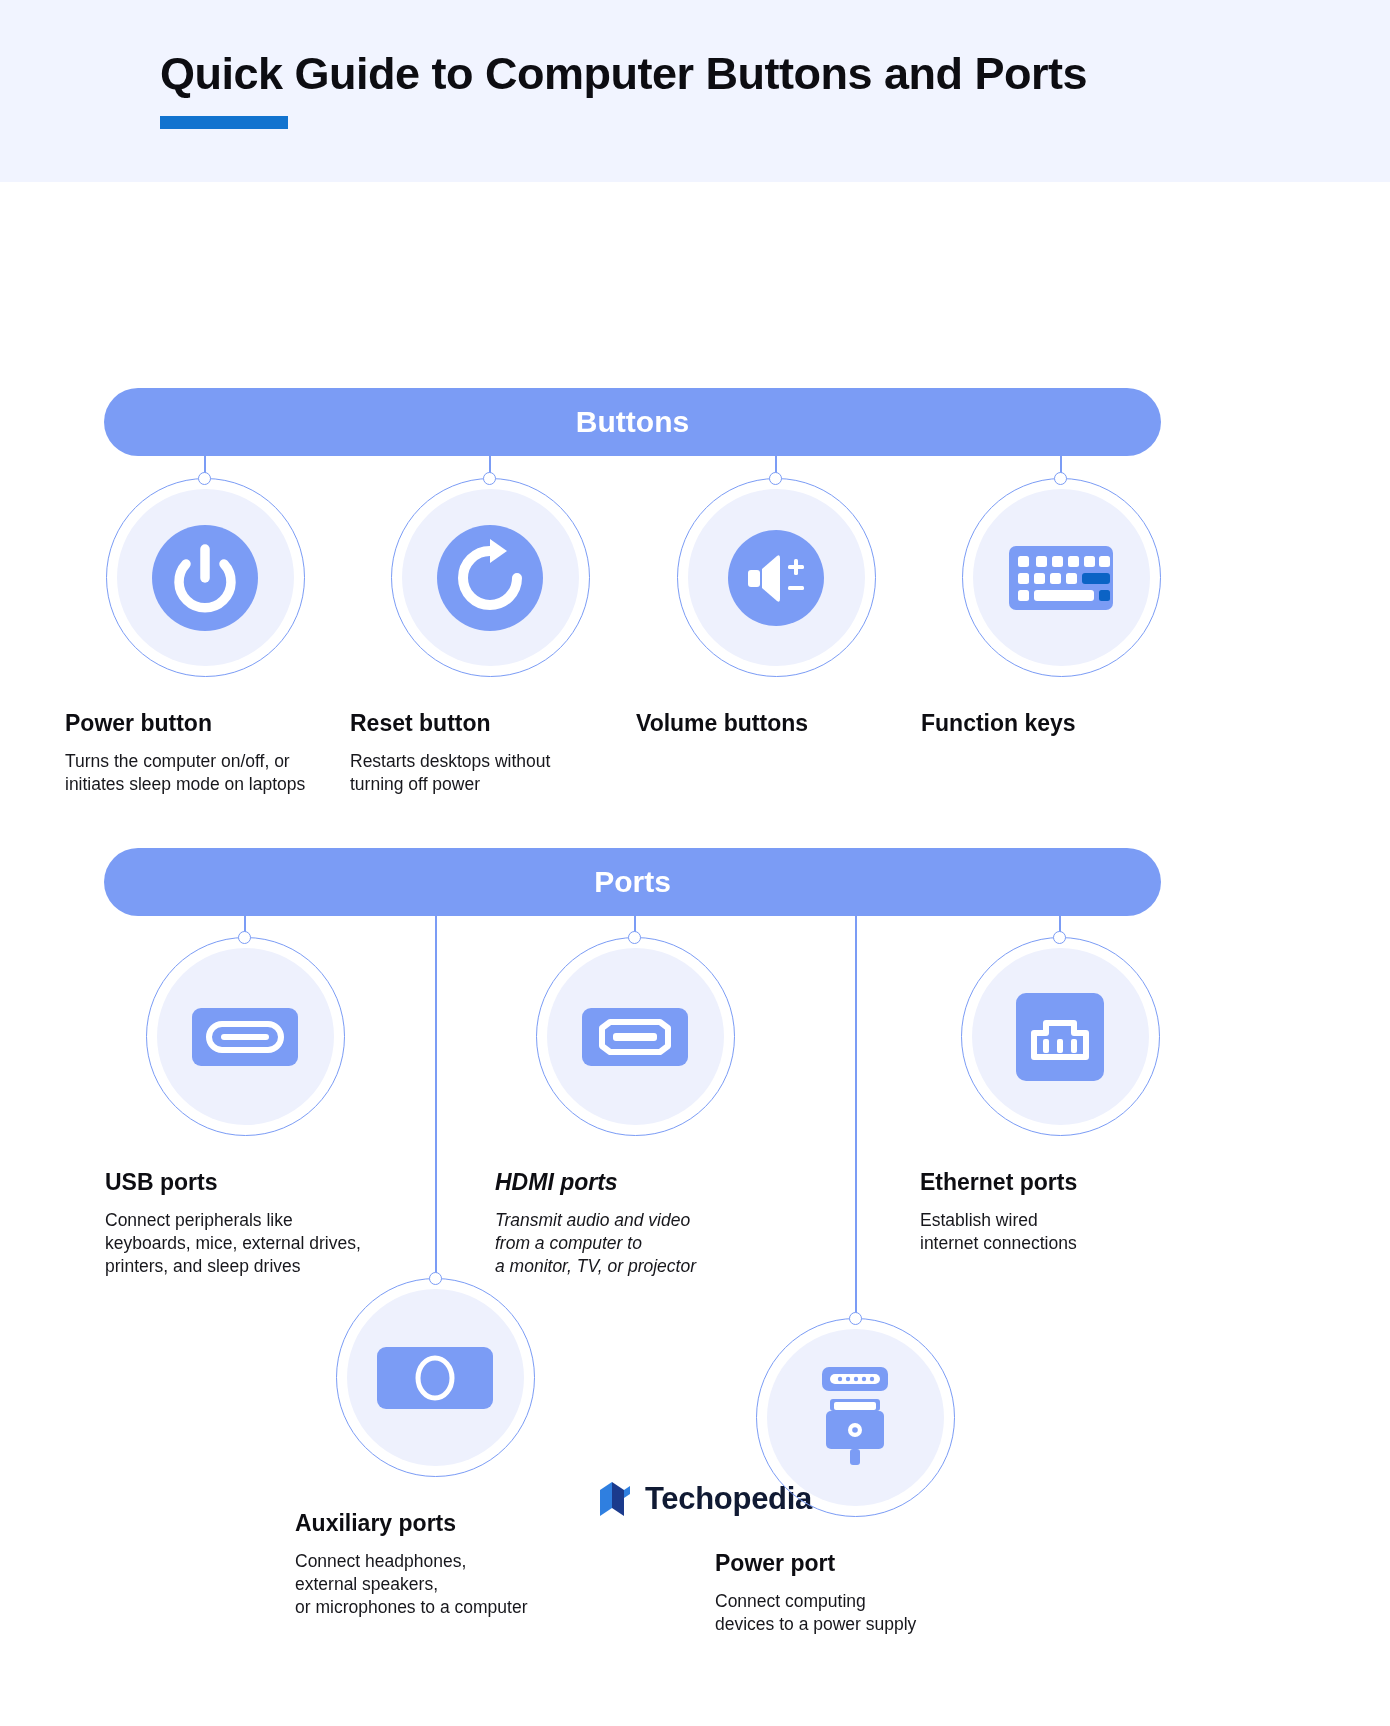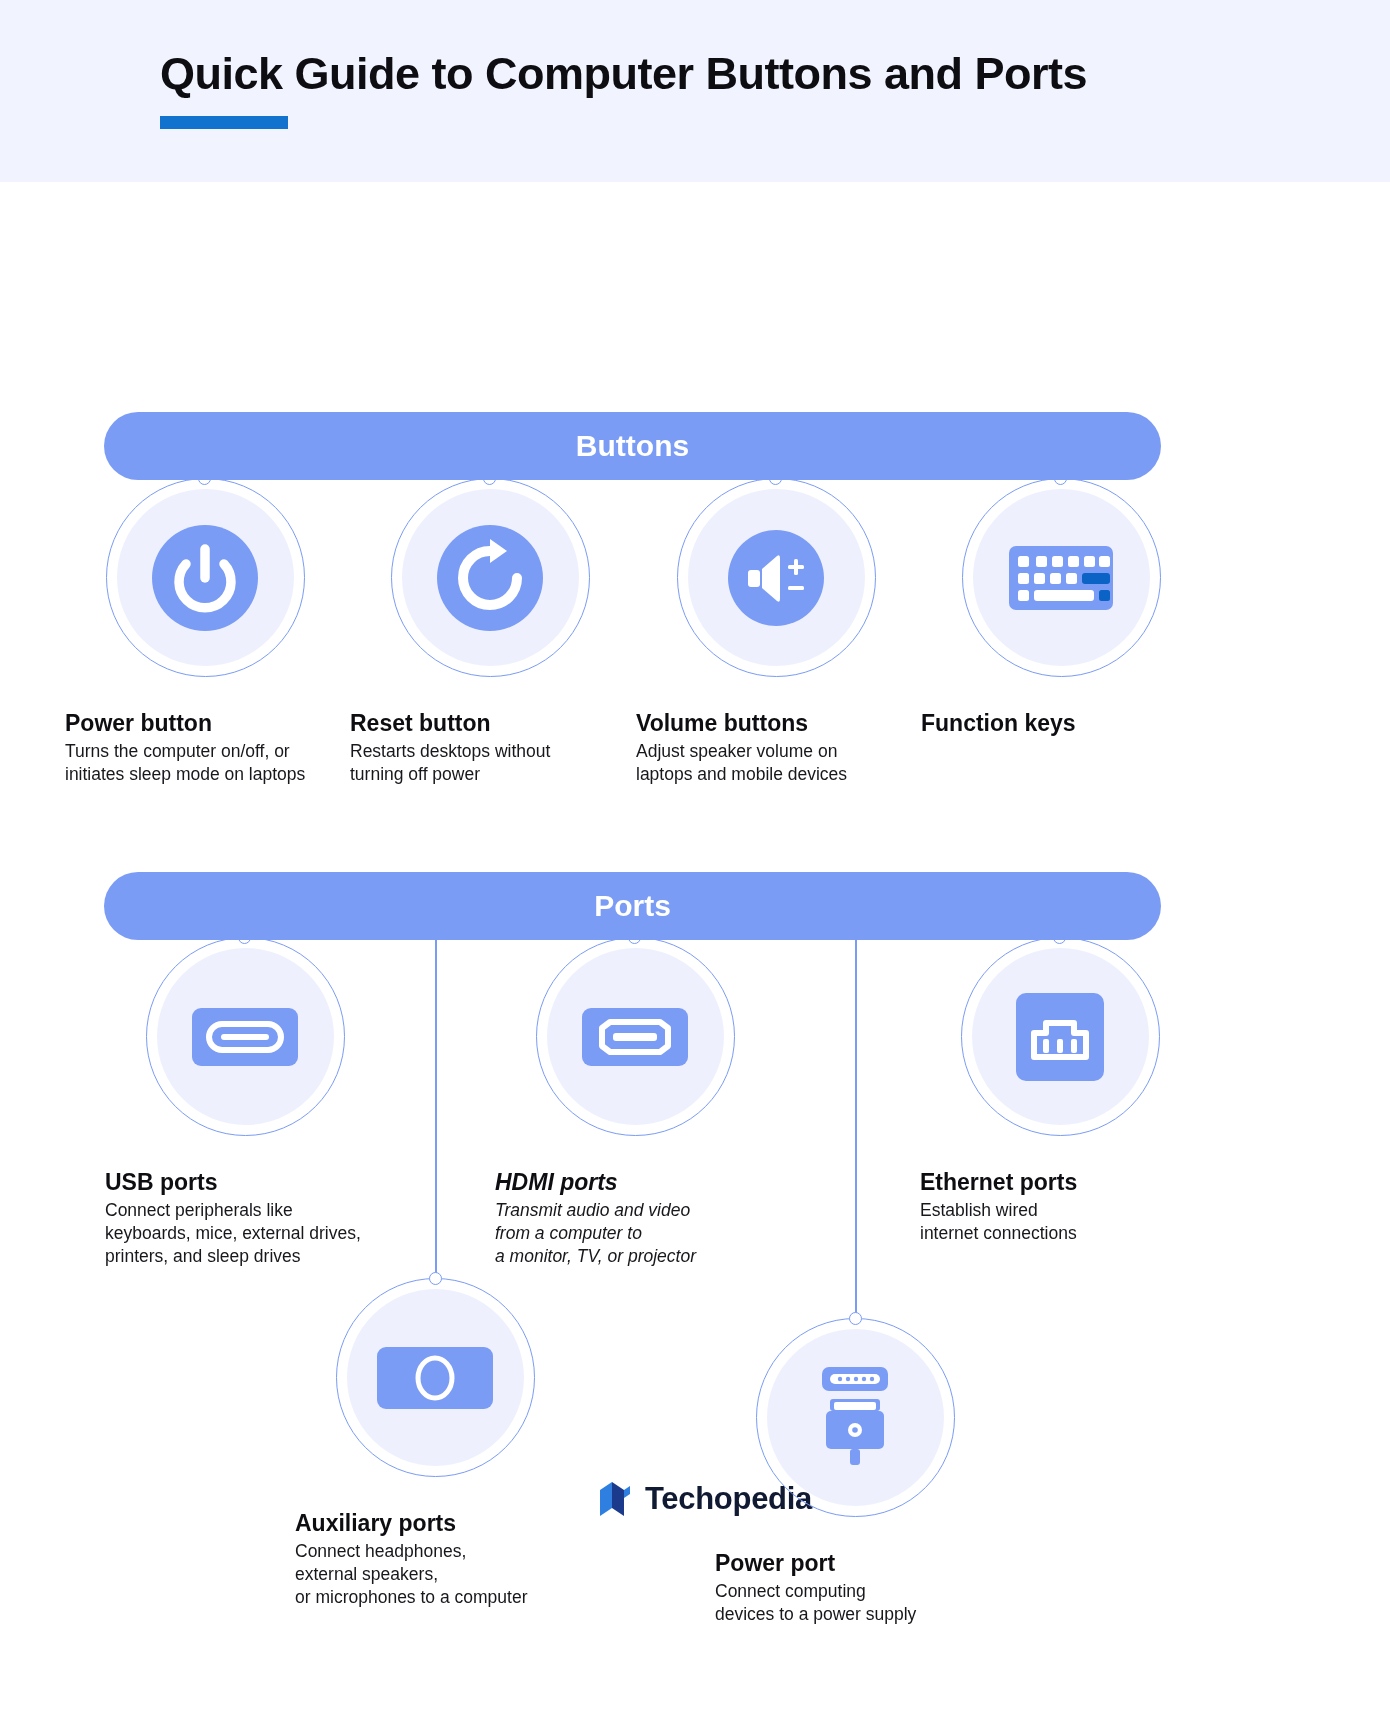--- a/index.html
+++ b/index.html
@@ -47,21 +47,20 @@
     position: absolute;
     left: 104px;
     width: 1057px;
     height: 68px;
     background: #7b9cf5;
     border-radius: 34px;
     display: flex;
     align-items: center;
     justify-content: center;
     z-index: 5;
-    margin-top: 24px;
   }
   .band-label {
     color: #ffffff;
     font-size: 30px;
     font-weight: bold;
   }
 
   
   .connector {
     position: absolute;
@@ -108,21 +107,21 @@
   .item-title {
     font-size: 23px;
     font-weight: bold;
     color: #0d0d12;
     margin-top: 33px;
   }
   .item-desc {
     font-size: 17.5px;
     line-height: 1.31;
     color: #17171c;
-    margin-top: 3px;
+    margin-top: 13px;
   }
 
   
   .footer {
     position: absolute;
     left: 0;
     top: 1480px;
     width: 100%;
     display: flex;
     align-items: center;
@@ -200,22 +199,20 @@
           <circle cx="50" cy="50" r="48" fill="#7b9cf5"></circle>
           <rect x="22" y="42" width="12" height="17" rx="3" fill="#ffffff"></rect>
           <path d="M36 41 L51 28 Q54 26 54 30 L54 71 Q54 75 51 73 L36 60 Z" fill="#ffffff"></path>
           <rect x="62" y="37" width="16" height="4" rx="1.5" fill="#ffffff"></rect>
           <rect x="68" y="31" width="4" height="16" rx="1.5" fill="#ffffff"></rect>
           <rect x="62" y="58" width="16" height="4" rx="1.5" fill="#ffffff"></rect>
         </svg>
       </div>
     </div>
     <div class="item-title">Volume buttons</div>
-    <div class="item-desc" style="white-space:pre-line;">Adjust speaker volume on
-laptops and mobile devices</div>
   </div>
 
   <div class="item" style="left:921px; top:296px; width:280px;">
     <div class="ring">
       <div class="ring-inner">
         <svg width="108" height="80" viewBox="0 0 108 80">
           <rect x="2" y="8" width="104" height="64" rx="7" fill="#7b9cf5"></rect>
           <rect x="11" y="18" width="11" height="11" rx="2.5" fill="#ffffff"></rect>
           <rect x="29" y="18" width="11" height="11" rx="2.5" fill="#ffffff"></rect>
           <rect x="45" y="18" width="11" height="11" rx="2.5" fill="#ffffff"></rect>

